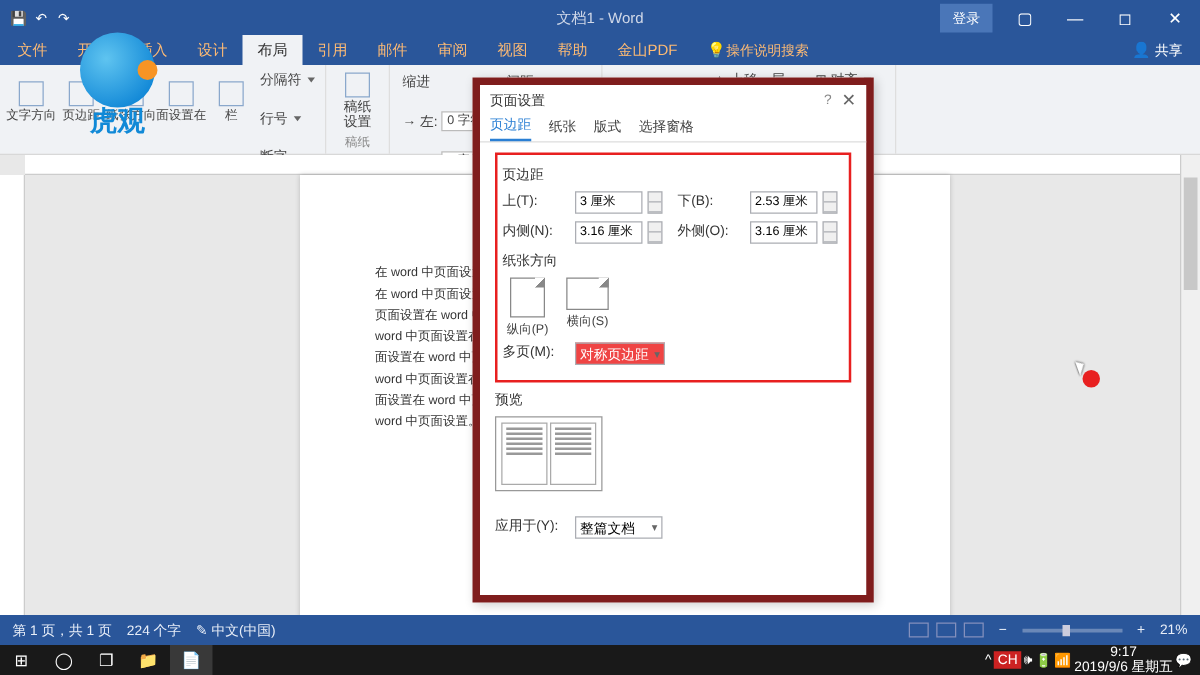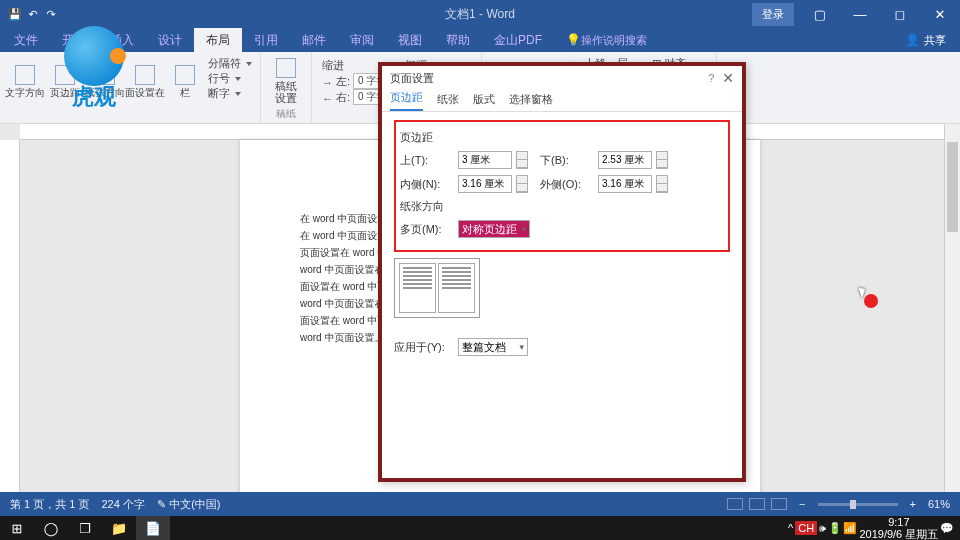--- a/index.html
+++ b/index.html
@@ -5,69 +5,69 @@
 *{box-sizing:border-box;margin:0;padding:0;font-family:"Microsoft YaHei",sans-serif;font-size:11px}
 body{background:#fff;width:960px;height:540px;overflow:hidden;position:relative}
 .titlebar{height:28px;background:#2a569a;display:flex;align-items:center;color:#fff;position:relative}
 .tb-left{display:flex;align-items:center;gap:4px;padding-left:8px}
 .tb-ico{width:14px;height:14px;display:flex;align-items:center;justify-content:center;font-size:11px}
 .tb-title{position:absolute;left:50%;transform:translateX(-50%);font-size:12px;color:#d0d8e8}
 .tb-right{position:absolute;right:0;display:flex;align-items:center;height:100%}
 .login-badge{background:#4a76b8;color:#fff;padding:4px 10px;margin-right:6px;font-size:11px}
 .winbtn{width:40px;height:28px;display:flex;align-items:center;justify-content:center;color:#fff;font-size:13px}
 .menubar{height:24px;background:#2a569a;display:flex;align-items:center;color:#fff;padding:0 2px}
-.menutab{padding:0 12px;height:100%;display:flex;align-items:center;font-size:12px;color:#c4b5fd}
+.menutab{padding:0 12px;height:100%;display:flex;align-items:center;font-size:12px;color:#fdba74}
 .menutab.active{background:#f0f2f5;color:#333}
 .share{margin-left:auto;padding:0 12px;font-size:12px}
 .ribbon{height:72px;background:#f0f2f5;border-bottom:1px solid #d8d8d8;display:flex;position:relative}
 .rgroup{border-right:1px solid #dedede;padding:2px 6px;display:flex;flex-direction:column;height:100%;position:relative}
 .rgroup-label{position:absolute;bottom:2px;left:0;right:0;text-align:center;font-size:10px;color:#888}
 .big-btn{display:flex;flex-direction:column;align-items:center;justify-content:center;width:38px;height:54px}
 .big-btn .ic{width:20px;height:20px;border:1px solid #8aa8cc;margin-bottom:2px}
 .big-btn .lab{font-size:10px;color:#444;text-align:center;line-height:1.1}
-.stacked{display:flex;flex-direction:column;gap:0;font-size:10px;color:#444;padding:2px}
+.stacked{display:flex;flex-direction:column;gap:16px;font-size:10px;color:#444;padding:2px}
 .stacked div{display:flex;align-items:center;gap:3px}
 .spinfield{width:38px;height:16px;border:1px solid #bbb;background:#fff;font-size:10px;text-align:center;line-height:14px;display:inline-block}
 .rgroup-flex{display:flex;gap:2px}
 .canvas{position:absolute;top:124px;left:0;right:0;bottom:48px;background:#e8e8e8;overflow:hidden}
 .ruler-h{position:absolute;top:0;left:20px;right:16px;height:16px;background:#fff;border-bottom:1px solid #ccc}
 .ruler-v{position:absolute;left:0;top:16px;bottom:0;width:20px;background:#fff;border-right:1px solid #ccc}
 .page{position:absolute;top:16px;left:240px;width:520px;height:370px;background:#fff;box-shadow:0 0 4px rgba(0,0,0,.2)}
 .bodytext{position:absolute;top:70px;left:60px;width:400px;font-size:10px;line-height:1.7;color:#333}
 .logo{position:absolute;top:26px;left:50px;width:88px;height:88px;z-index:30;display:flex;flex-direction:column;align-items:center;justify-content:flex-start}
 .logo-circle{width:60px;height:60px;border-radius:50%;background:radial-gradient(circle at 35% 35%,#5fc4f0 0%,#0f86d6 80%);position:relative}
 .logo-circle::after{content:"";position:absolute;left:46px;top:22px;width:16px;height:16px;background:#f79424;border-radius:50%}
 .logo-txt{font-size:22px;font-weight:700;color:#1089d7;margin-top:-4px}
-.dialog{position:absolute;top:62px;left:378px;width:368px;height:420px;background:#fff;border:4px solid #7f1d1d;box-shadow:2px 2px 8px rgba(0,0,0,.2);z-index:20}
+.dialog{position:absolute;top:62px;left:378px;width:321px;height:420px;background:#fff;border:6px solid #7f1d1d;box-shadow:2px 2px 8px rgba(0,0,0,.2);z-index:20}
 .dlg-title{height:24px;display:flex;align-items:center;padding:0 8px;font-size:12px;color:#333}
 .dlg-title .sp{flex:1}
 .dlg-title .q{color:#888;margin-right:8px}
 .dlg-title .x{color:#666;font-size:14px}
 .dlg-tabs{display:flex;padding:0 8px;gap:14px;height:22px;align-items:end;border-bottom:1px solid #ddd}
 .dlg-tab{font-size:11px;color:#444;padding-bottom:4px}
 .dlg-tab.active{color:#2a7fd4;border-bottom:2px solid #2a7fd4}
 .dlg-body{padding:8px 12px}
 .red-box{border:2px solid #e82020;padding:4px 4px 6px;margin-bottom:6px}
 .section-h{font-size:11px;color:#333;margin:4px 0 6px}
-.row{display:flex;align-items:center;gap:4px;margin-bottom:6px}
+.row{display:flex;align-items:flex-start;gap:4px;margin-bottom:6px}
 .lab{width:54px;font-size:11px;color:#333}
 .fld{width:54px;height:18px;border:1px solid #abadb3;background:#fff;font-size:10px;padding:0 3px;line-height:16px}
 .spin{width:12px;height:18px;border:1px solid #abadb3;background:#f0f0f0;display:flex;flex-direction:column}
 .spin::before,.spin::after{content:"";flex:1;border-bottom:1px solid #abadb3}
 .lab2{width:54px;font-size:11px;color:#333;margin-left:8px}
 .fld-dis{background:#f0f0f0;color:#aaa}
 .orient{display:flex;gap:8px;margin:4px 0}
 .orient-btn{display:flex;flex-direction:column;align-items:center;width:40px}
 .orient-ic{width:28px;height:32px;border:1px solid #888;background:#fff;position:relative}
 .orient-ic.ls{width:34px;height:26px}
 .orient-ic::after{content:"";position:absolute;right:-1px;top:-1px;width:8px;height:8px;background:linear-gradient(135deg,#fff 50%,#888 50%)}
 .orient-lab{font-size:10px;color:#444;margin-top:2px}
 .sel{width:70px;height:18px;border:1px solid #abadb3;background:#fff;font-size:10px;display:flex;align-items:center;position:relative}
 .sel::after{content:"▾";position:absolute;right:3px;color:#666;font-size:9px}
-.sel.hot{background:#be185d;color:#fff;width:72px}
+.sel.hot{background:#ef4444;color:#fff;width:72px}
 .cursor-dot{position:absolute;top:228px;left:482px;width:14px;height:14px;border-radius:50%;background:#e82020;z-index:25}
 .cursor-ptr{position:absolute;top:220px;left:478px;width:0;height:0;z-index:26;border-left:6px solid #fff;border-top:4px solid transparent;border-bottom:8px solid transparent;transform:rotate(-20deg);filter:drop-shadow(0 0 1px #000)}
 .preview{border:1px solid #999;width:86px;height:60px;display:flex;padding:4px;gap:2px;margin-top:4px}
 .preview .pg{flex:1;border:1px solid #aaa;display:flex;flex-direction:column;gap:2px;padding:3px}
 .preview .ln{height:2px;background:#999}
 .dlg-foot{position:absolute;bottom:8px;left:12px;right:12px;display:flex;align-items:center;gap:8px;border-top:1px solid #ddd;padding-top:8px}
 .dlg-btn{width:60px;height:22px;border:1px solid #adadad;background:#f0f0f0;font-size:11px;display:flex;align-items:center;justify-content:center}
 .statusbar{position:absolute;bottom:24px;left:0;right:0;height:24px;background:#2a569a;color:#e8eef8;display:flex;align-items:center;padding:0 10px;font-size:11px;gap:12px}
 .statusbar .sp{flex:1}
 .view-icons{display:flex;gap:6px;align-items:center}
@@ -266,29 +266,40 @@
       </div>
       <div class="row">
         <span class="lab">内侧(N):</span>
         <span class="fld">3.16 厘米</span>
           <span class="spin"></span>
         <span class="lab2">外侧(O):</span>
         <span class="fld">3.16 厘米</span>
           <span class="spin"></span>
       </div>
       <div class="section-h">纸张方向</div>
+      <div class="orient">
+        <div class="orient-btn">
+            <div class="orient-ic"></div>
+            <div class="orient-lab">纵向(P)</div>
+          </div>
+        <div class="orient-btn">
+            <div class="orient-ic ls"></div>
+            <div class="orient-lab">横向(S)</div>
+          </div>
+      </div>
       <div class="row">
         <span class="lab">多页(M):</span>
         <span class="sel hot">
             <span style="padding-left:3px">对称页边距</span>
           </span>
       </div>
     </div>
     <div class="cursor-dot"></div>
     <div class="cursor-ptr"></div>
+    <div class="section-h">预览</div>
     <div class="preview">
       <div class="pg">
           <div class="ln"></div>
           <div class="ln"></div>
           <div class="ln"></div>
           <div class="ln"></div>
           <div class="ln"></div>
           <div class="ln"></div>
         </div>
       <div class="pg">
@@ -315,21 +326,21 @@
   <span>✎ <span>中文(中国)</span></span>
   <span class="sp"></span>
   <div class="view-icons">
       <div class="vi"></div>
       <div class="vi"></div>
       <div class="vi"></div>
     </div>
   <span>−</span>
   <div class="zoom-slider"></div>
   <span>+</span>
-  <span>61%</span>
+  <span>21%</span>
 </div>
 
 <div class="taskbar">
   <div class="tbtn">⊞</div>
   <div class="tbtn">◯</div>
   <div class="tbtn">❐</div>
   <div class="tbtn">📁</div>
   <div class="tbtn active">📄</div>
   <div class="tray">
     <span>^</span>

